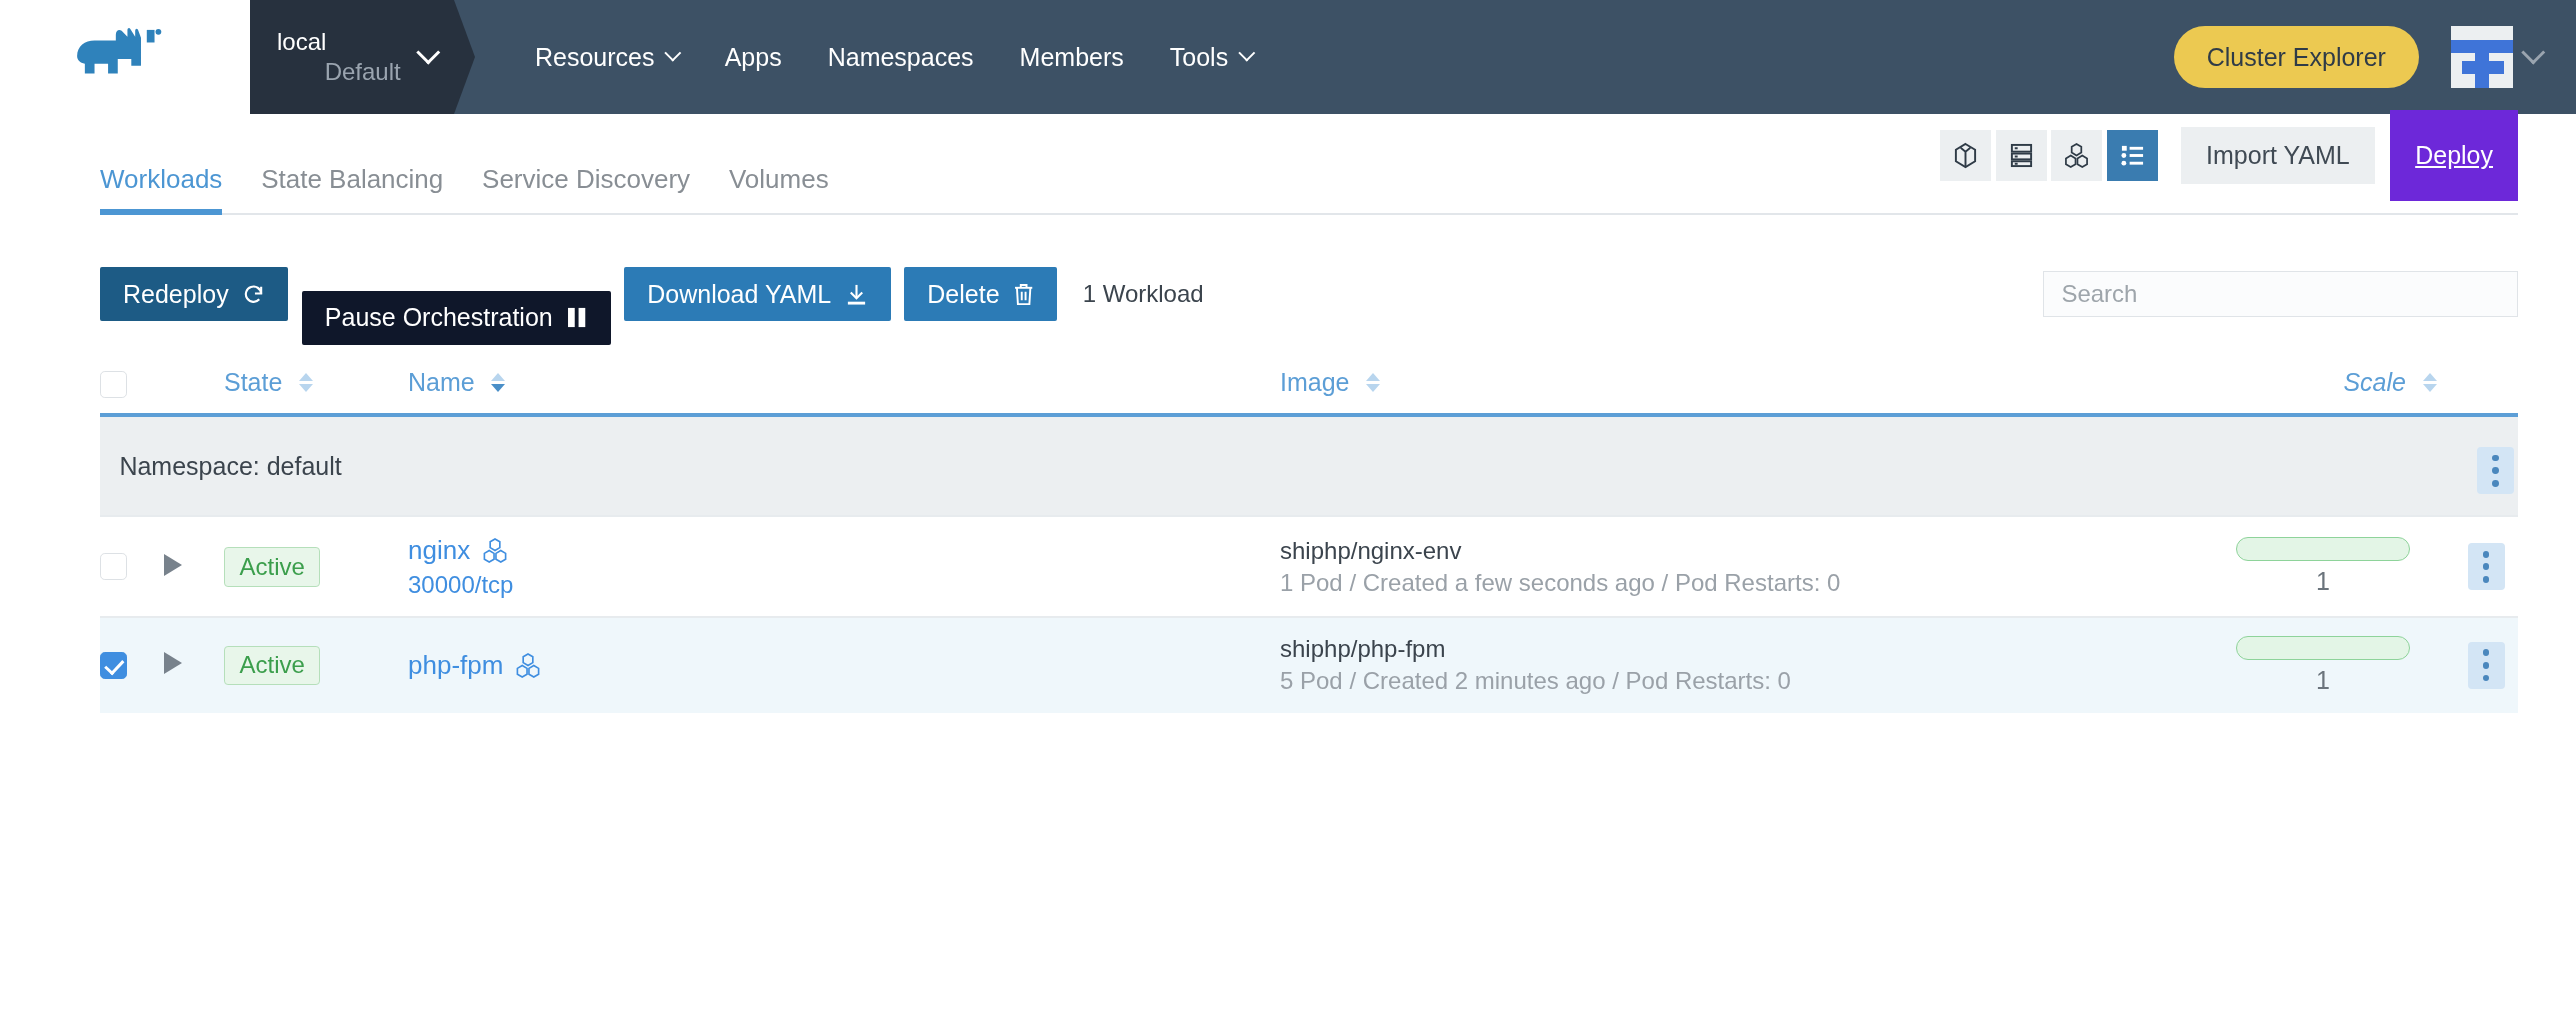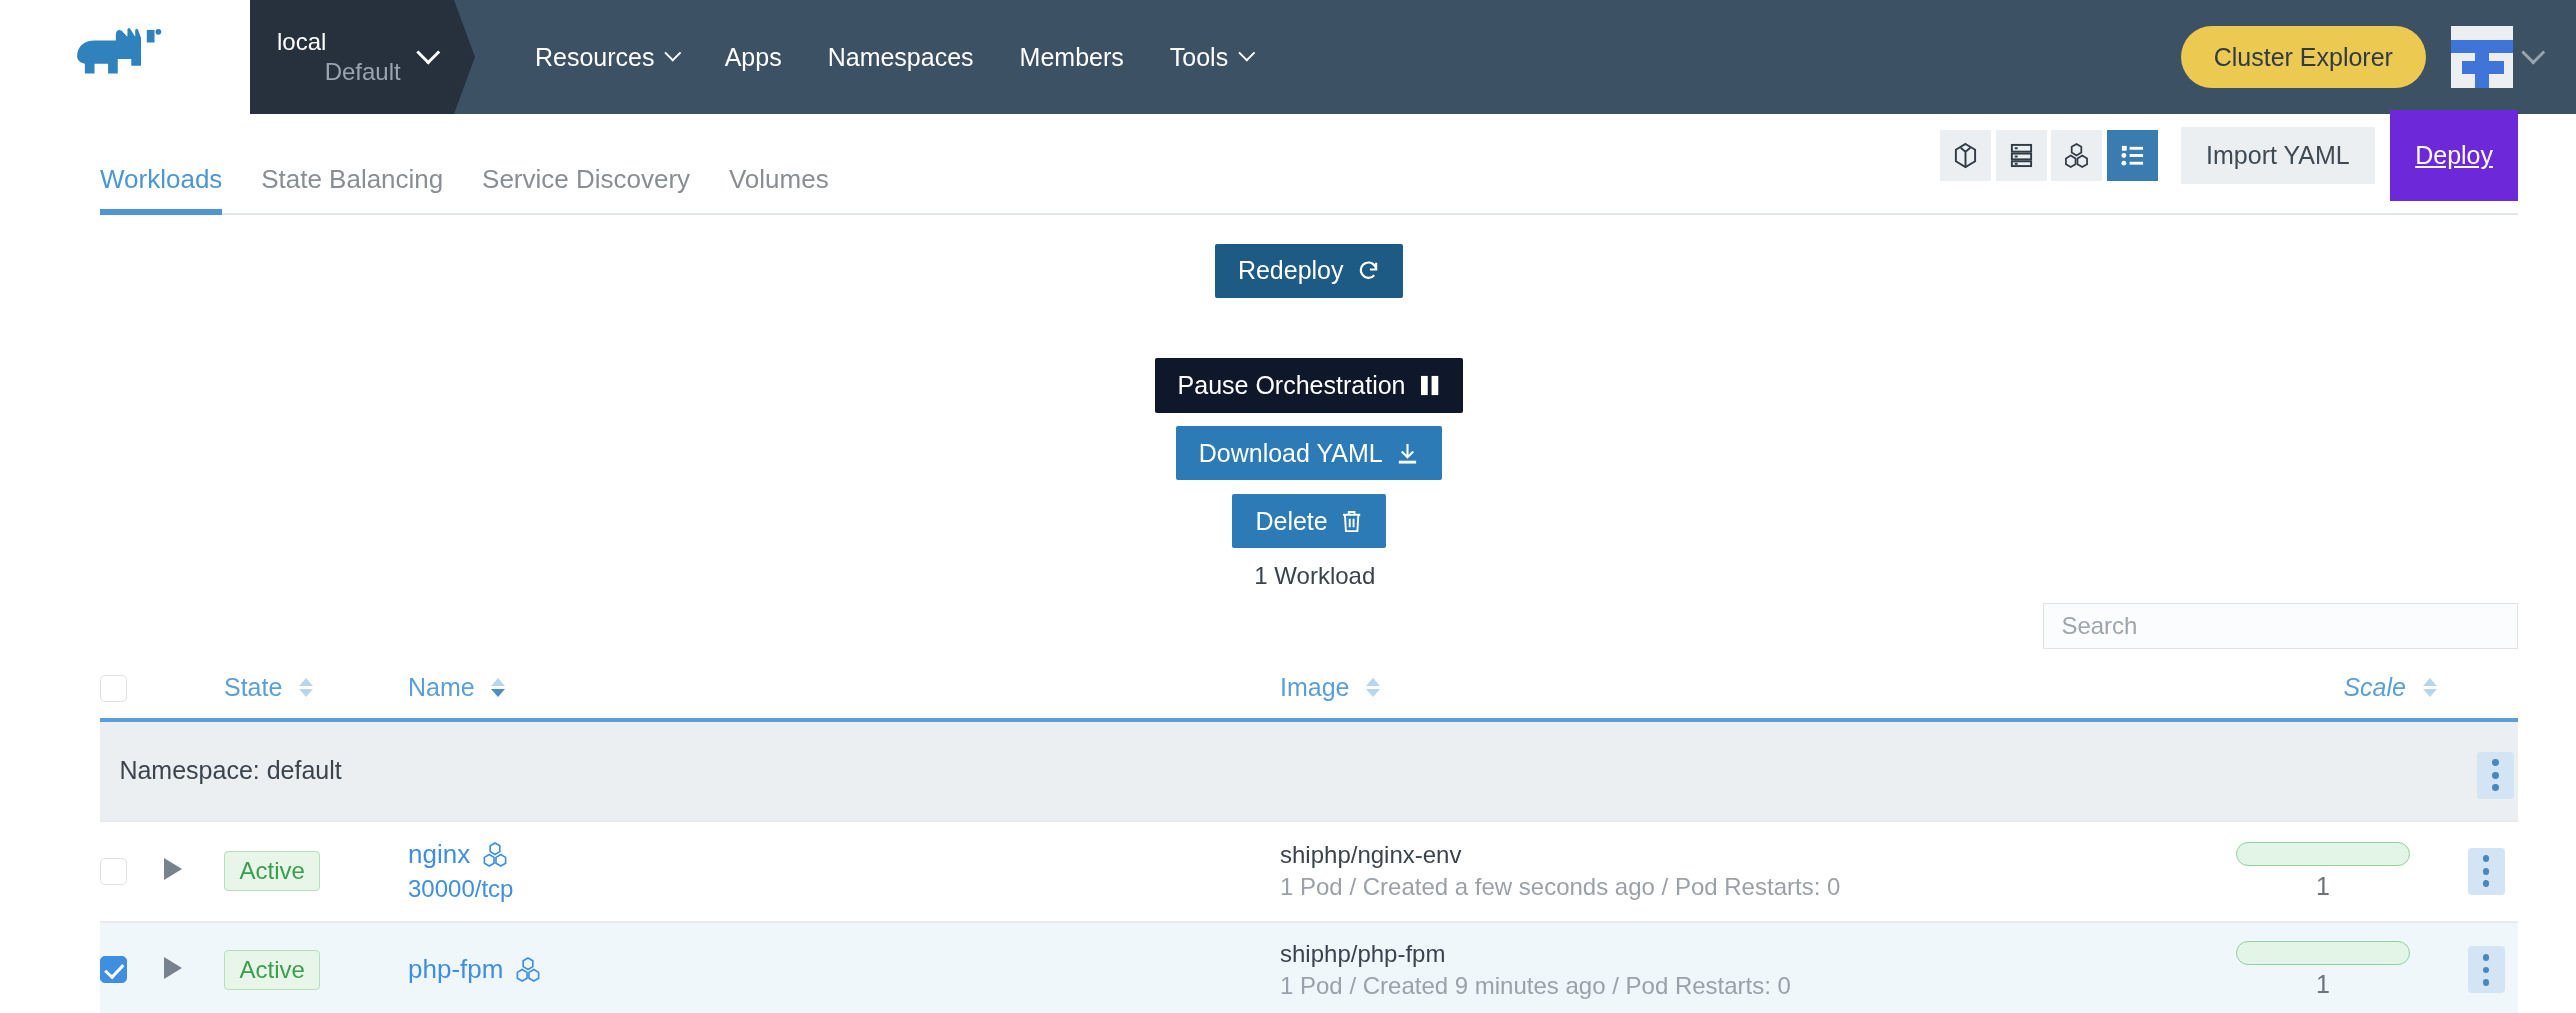--- a/index.html
+++ b/index.html
@@ -89,21 +89,21 @@
   }
   .nav-link .chev {
     width: 11.6px; height: 11.6px;
     border-right-width: 2.9px; border-bottom-width: 2.9px;
     top: -3.9px;
   }
 
   .header-right {
     margin-left: auto;
     display: flex; align-items: center;
-    padding-right: 35px; gap: 25px;
+    padding-right: 35px; gap: 32px;
   }
   .cluster-explorer-btn {
     background: #ecc951;
     color: #2f3b47;
     font-size: 25px;
     border: none;
     border-radius: 33px;
     padding: 16.5px 33px;
     cursor: pointer;
     font-family: "Liberation Sans", sans-serif;
@@ -194,21 +194,20 @@
     white-space: nowrap;
     text-decoration: underline;
   }
 
   
   .action-bar {
     display: flex; align-items: center;
     padding: 0 58px 0 100px;
     margin-top: 29px;
     gap: 13.6px;
-    flex-direction: column;
   }
   .abtn {
     border: none; color: #ffffff;
     font-size: 25px;
     padding: 12.6px 23px;
     display: flex; align-items: center; gap: 13.6px;
     cursor: pointer;
     font-family: "Liberation Sans", sans-serif;
     border-radius: 1.9px;
     white-space: nowrap;
@@ -631,21 +630,21 @@
           <a class="name-link">php-fpm</a>
           <svg width="26" height="27" viewBox="0 0 26 28" fill="none" stroke="#3f8ee0" stroke-width="1.7">
             <path d="M13 2 L18 5 L18 11 L13 14 L8 11 L8 5 Z"></path>
             <path d="M7 14 L12 17 L12 23 L7 26 L2 23 L2 17 Z"></path>
             <path d="M19 14 L24 17 L24 23 L19 26 L14 23 L14 17 Z"></path>
           </svg>
         </div>
       </td>
       <td>
         <div class="img-main">shiphp/php-fpm</div>
-        <div class="img-sub">1 Pod / Created 9 minutes ago / Pod Restarts: 0</div>
+        <div class="img-sub">5 Pod / Created 2 minutes ago / Pod Restarts: 0</div>
       </td>
       <td class="scale-cell">
         <div class="scale-bar"></div>
         <div class="scale-num">1</div>
       </td>
       <td class="menu-cell">
         <button class="kebab">
               <i></i>
               <i></i>
               <i></i>

